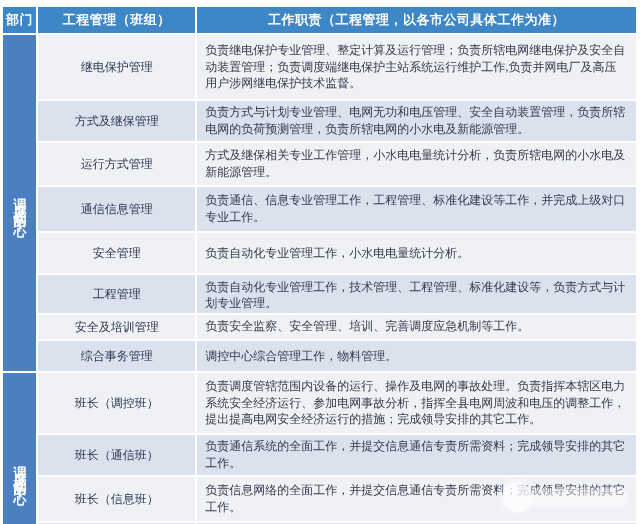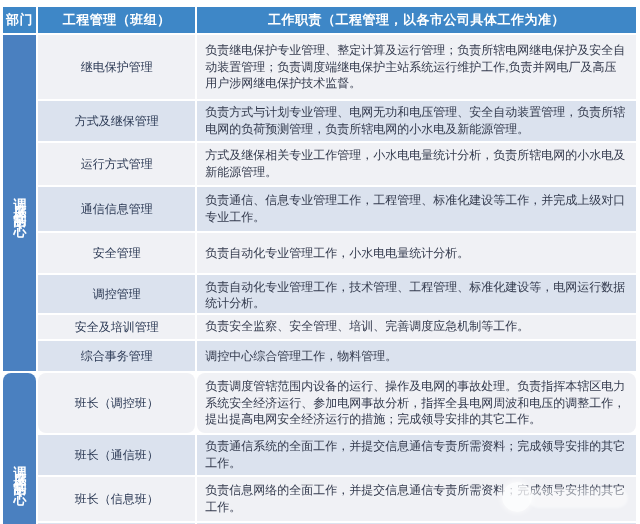--- a/index.html
+++ b/index.html
@@ -37,21 +37,21 @@
     font-size:12px;color:#333a4d;line-height:1.4;
     padding:2px 8px;text-align:left;
   }
   td.duty .clip{max-height:31px;overflow:hidden;}
   tr.light td.pos, tr.light td.duty{background:#f0f1f5;}
   tr.dark  td.pos, tr.dark  td.duty{background:#dbe2ee;}
   tr.r1  td{height:60px;} tr.r2  td{height:36px;}
   tr.r3  td{height:38px;} tr.r4  td{height:40px;}
   tr.r5  td{height:36px;} tr.r6  td{height:34px;}
   tr.r7  td{height:20px;font-family:Liberation Mono, monospace;} tr.r8  td{height:26px;}
-  tr.r9  td{height:56px;border-radius:8px;} tr.r10 td{height:36px;}
+  tr.r9  td{height:56px;} tr.r10 td{height:36px;}
   tr.r11 td{height:40px;} tr.r12 td{height:42px;}
   .watermark{
     position:absolute;right:8px;bottom:8px;width:130px;height:40px;
     pointer-events:none;
   }
   .wm-circle{
     position:absolute;left:0;top:6px;width:30px;height:30px;border-radius:50%;
     background:rgba(255,255,255,0.75);box-shadow:0 0 6px rgba(255,255,255,0.9);
   }
   .wm-streak{
@@ -90,23 +90,23 @@
     </tr>
     <tr class="dark r4">
       <td class="pos">通信信息管理</td>
       <td class="duty">负责通信、信息专业管理工作，工程管理、标准化建设等工作，并完成上级对口专业工作。</td>
     </tr>
     <tr class="light r5">
       <td class="pos">安全管理</td>
       <td class="duty">负责自动化专业管理工作，小水电电量统计分析。</td>
     </tr>
     <tr class="dark r6">
-      <td class="pos">调控管理</td>
+      <td class="pos">工程管理</td>
       <td class="duty">
-            <div class="clip">负责自动化专业管理工作，技术管理、工程管理、标准化建设等，电网运行数据统计分析。</div>
+            <div class="clip">负责自动化专业管理工作，技术管理、工程管理、标准化建设等，负责方式与计划专业管理。</div>
           </td>
     </tr>
     <tr class="light r7">
       <td class="pos">安全及培训管理</td>
       <td class="duty">负责安全监察、安全管理、培训、完善调度应急机制等工作。</td>
     </tr>
     <tr class="dark r8">
       <td class="pos">综合事务管理</td>
       <td class="duty">调控中心综合管理工作，物料管理。</td>
     </tr>

